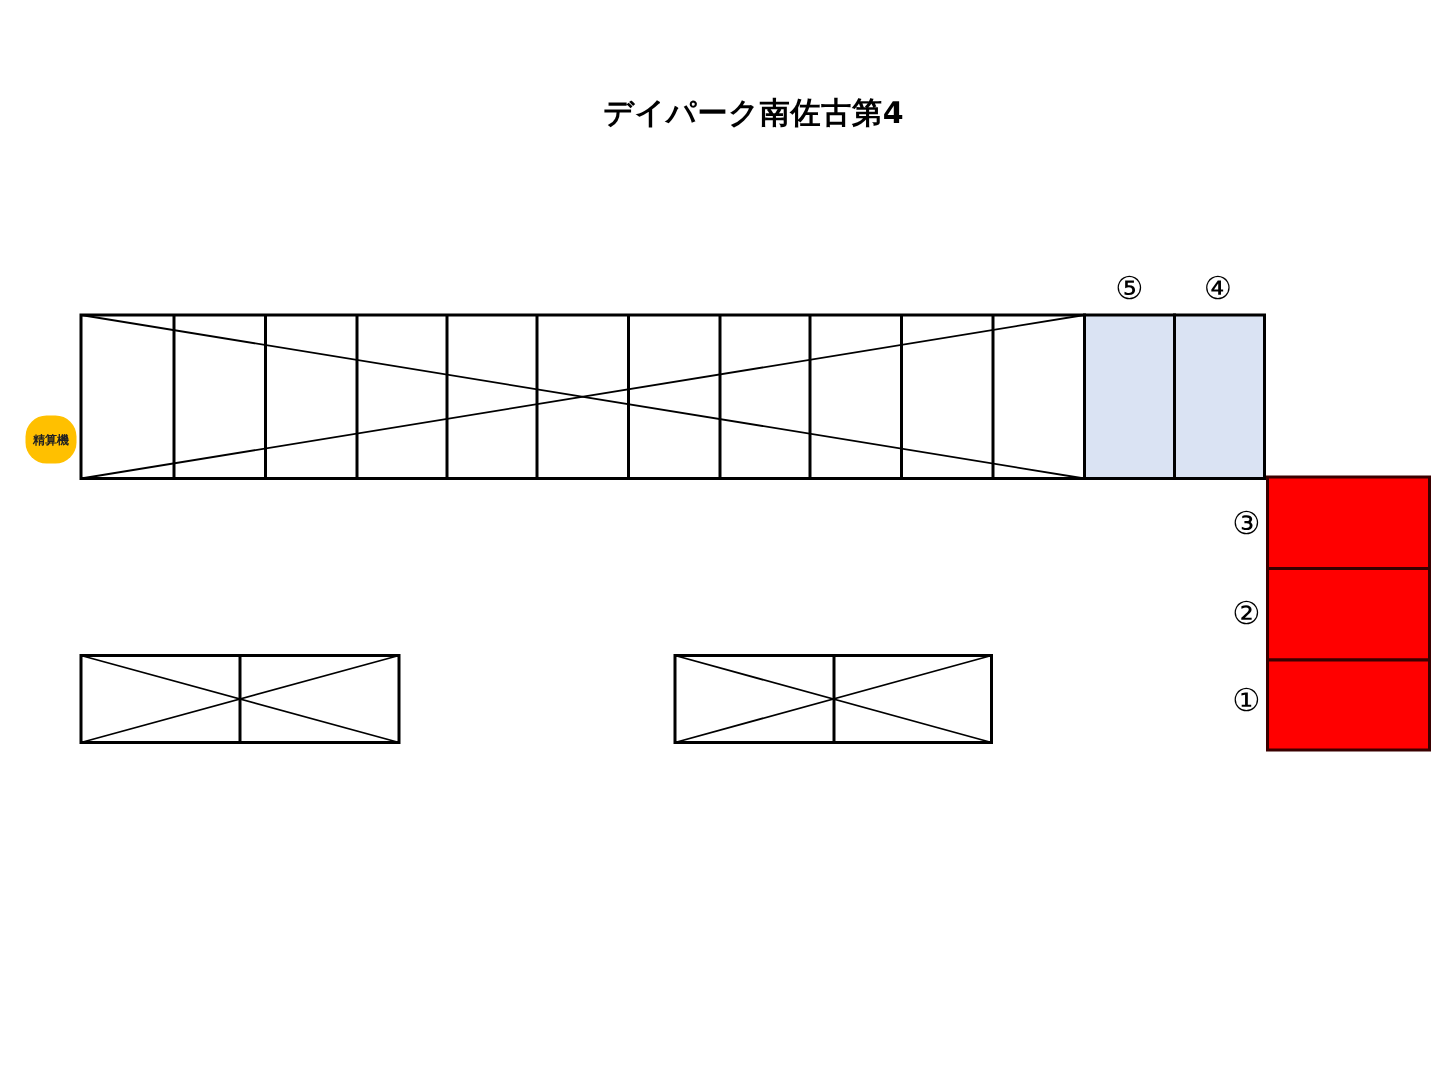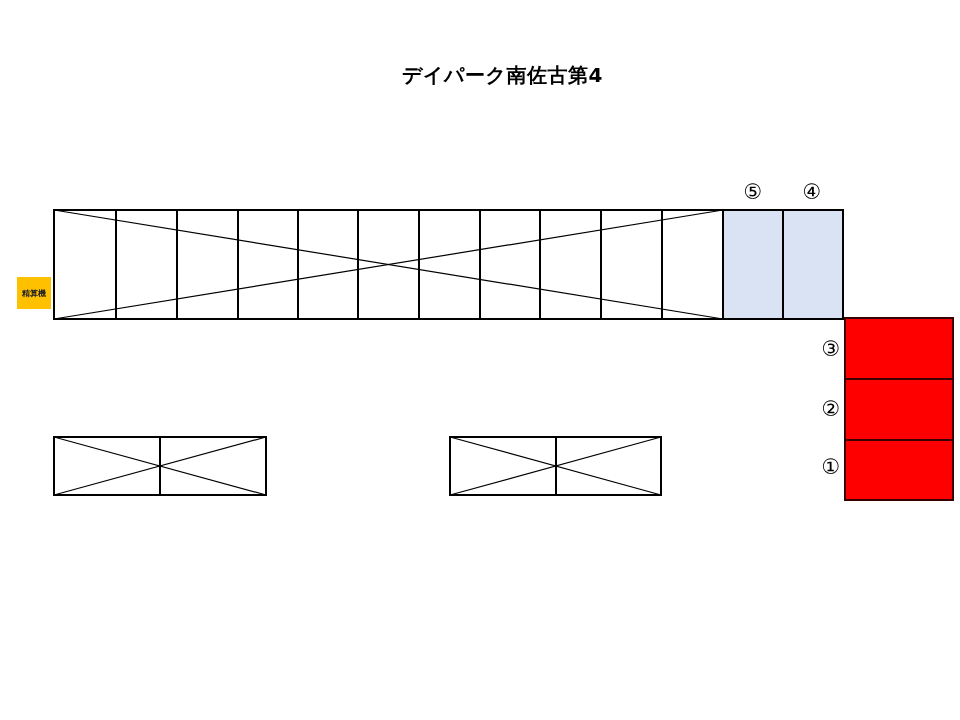--- a/index.html
+++ b/index.html
@@ -37,20 +37,21 @@
       width: 34px;
       height: 32px;
       background: #ffc000;
       display: flex;
       align-items: center;
       justify-content: center;
       font-size: 8px;
       font-weight: bold;
       color: #222;
       white-space: nowrap;
+      border-radius: 14px;
     }
     .slot-num {
       position: absolute;
       font-size: 21px;
       color: #000;
       line-height: 1;
       width: 30px;
       text-align: center;
     }
   </style>

